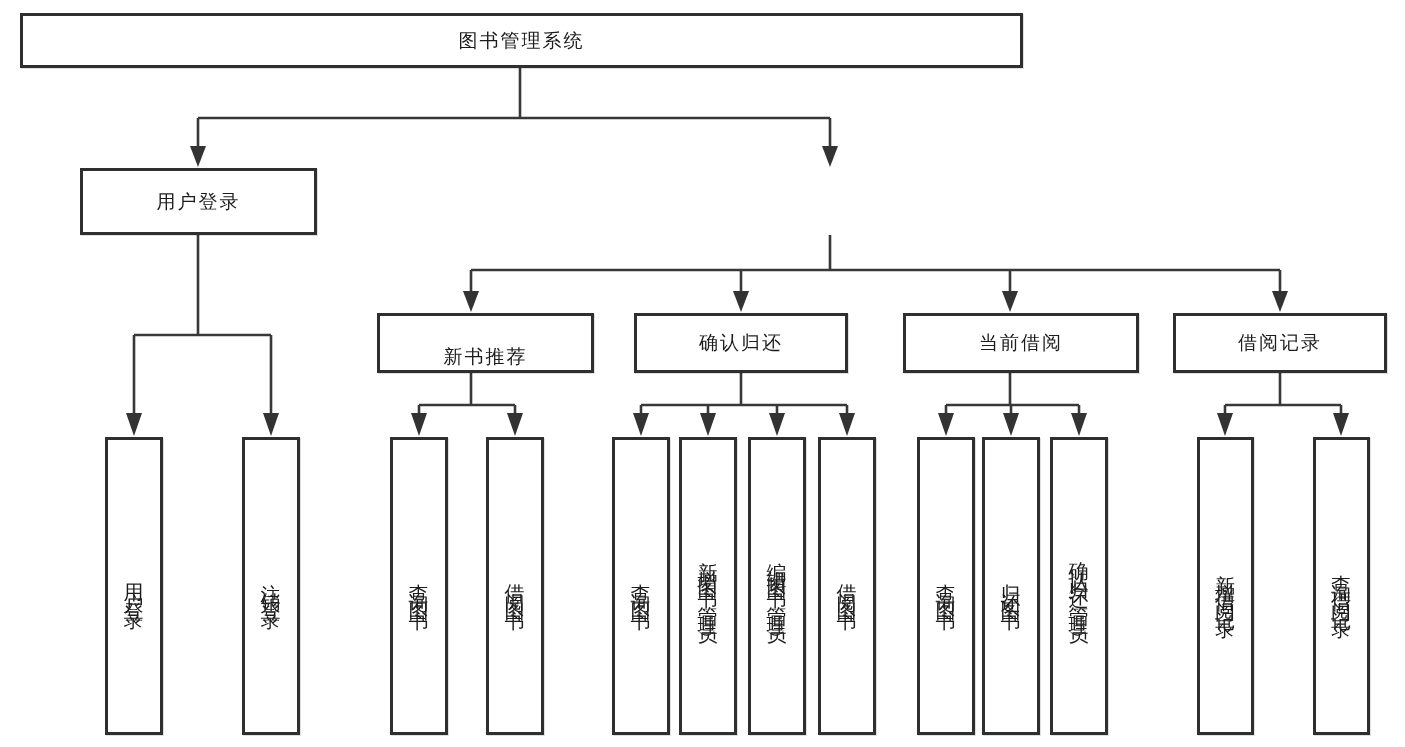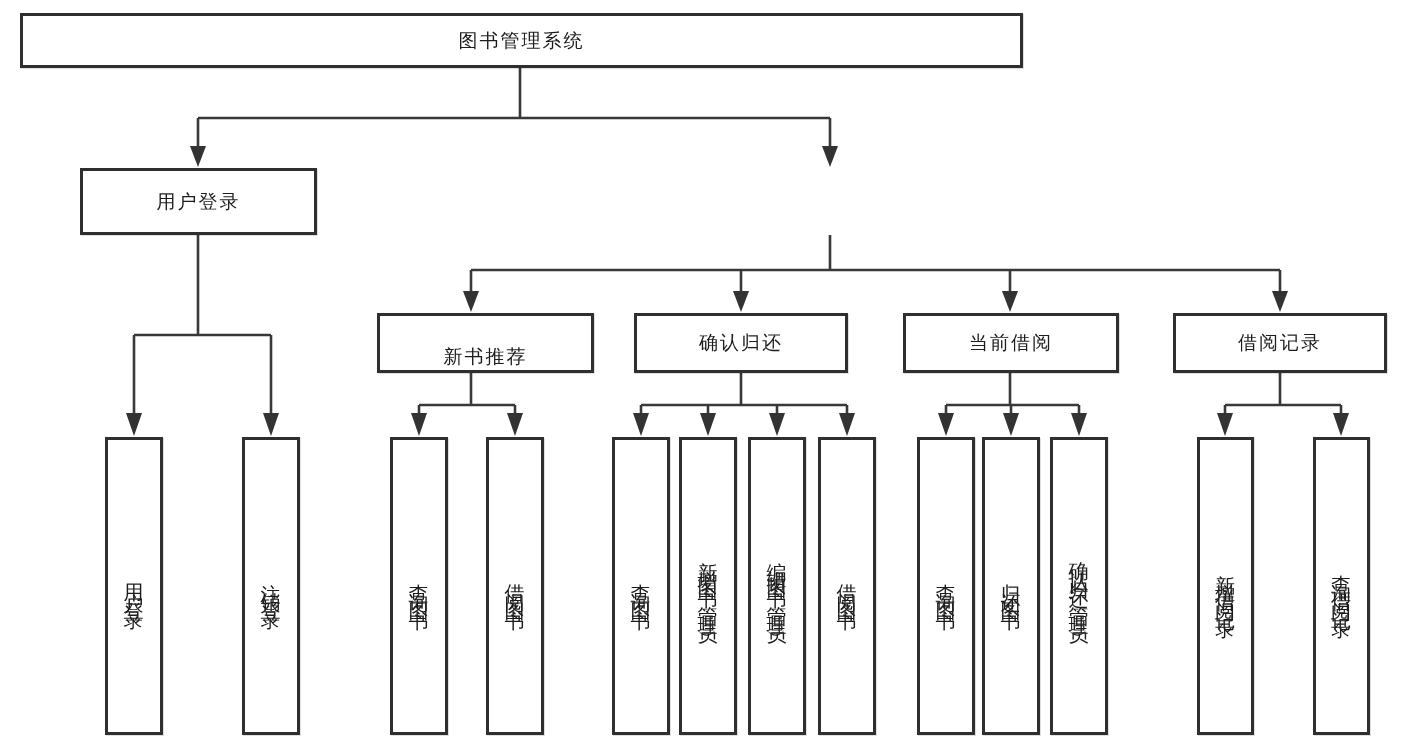--- a/index.html
+++ b/index.html
@@ -129,21 +129,21 @@
   <div class="box" style="left:80px; top:168px; width:237px; height:67px;">
     <span>用户登录</span>
   </div>
 
   <div class="box" style="left:377px; top:313px; width:217px; height:60px;align-items:flex-end;">
     <span>新书推荐</span>
   </div>
   <div class="box" style="left:634px; top:313px; width:214px; height:60px;">
     <span>确认归还</span>
   </div>
-  <div class="box" style="left:903px; top:313px; width:216px; height:60px;">
+  <div class="box" style="left:903px; top:313px; width:236px; height:60px;">
     <span>当前借阅</span>
   </div>
   <div class="box" style="left:1173px; top:313px; width:214px; height:60px;">
     <span>借阅记录</span>
   </div>
 
   <div class="vbox" style="left:105px;">
     <span class="vtext">用户登录</span>
   </div>
   <div class="vbox" style="left:242px;">

